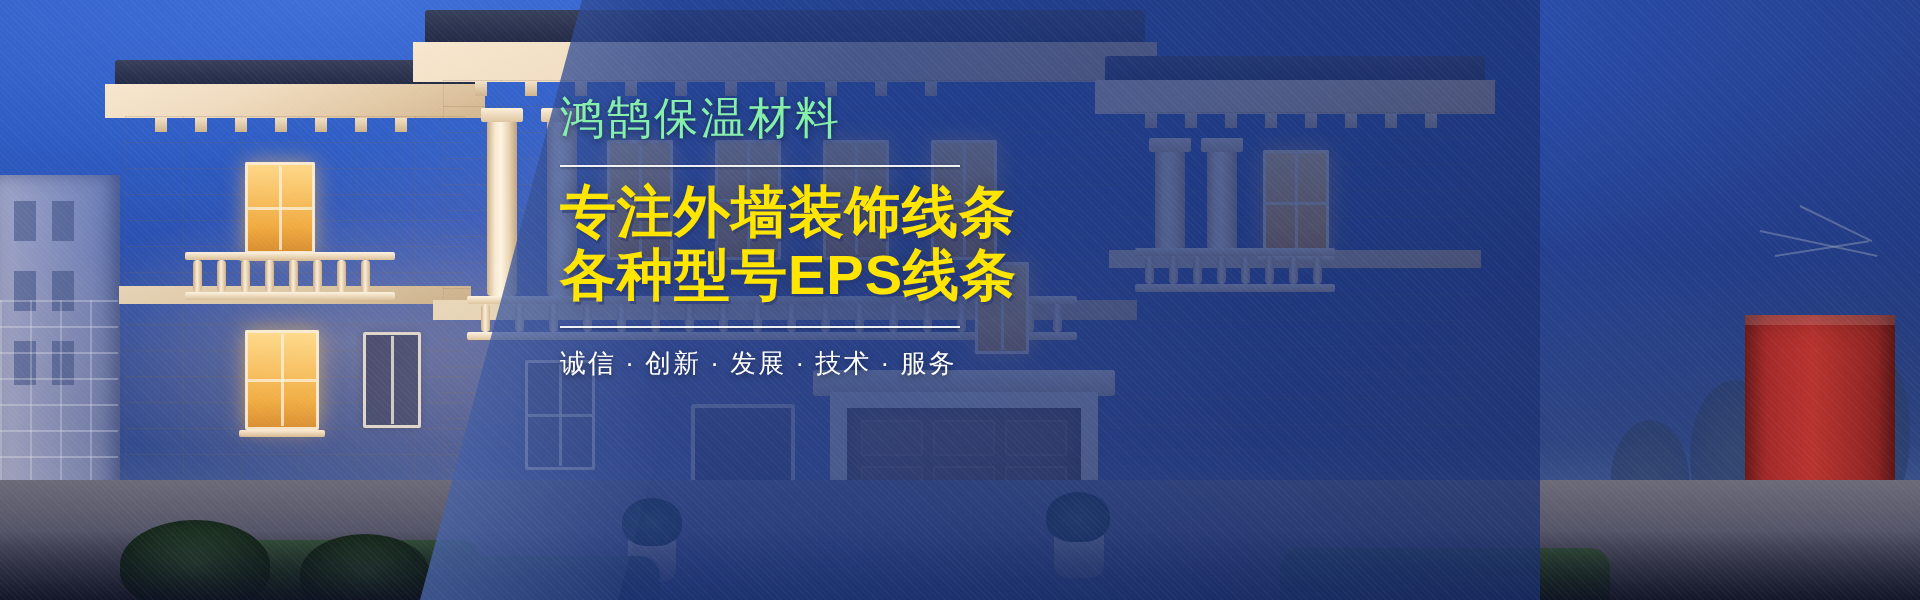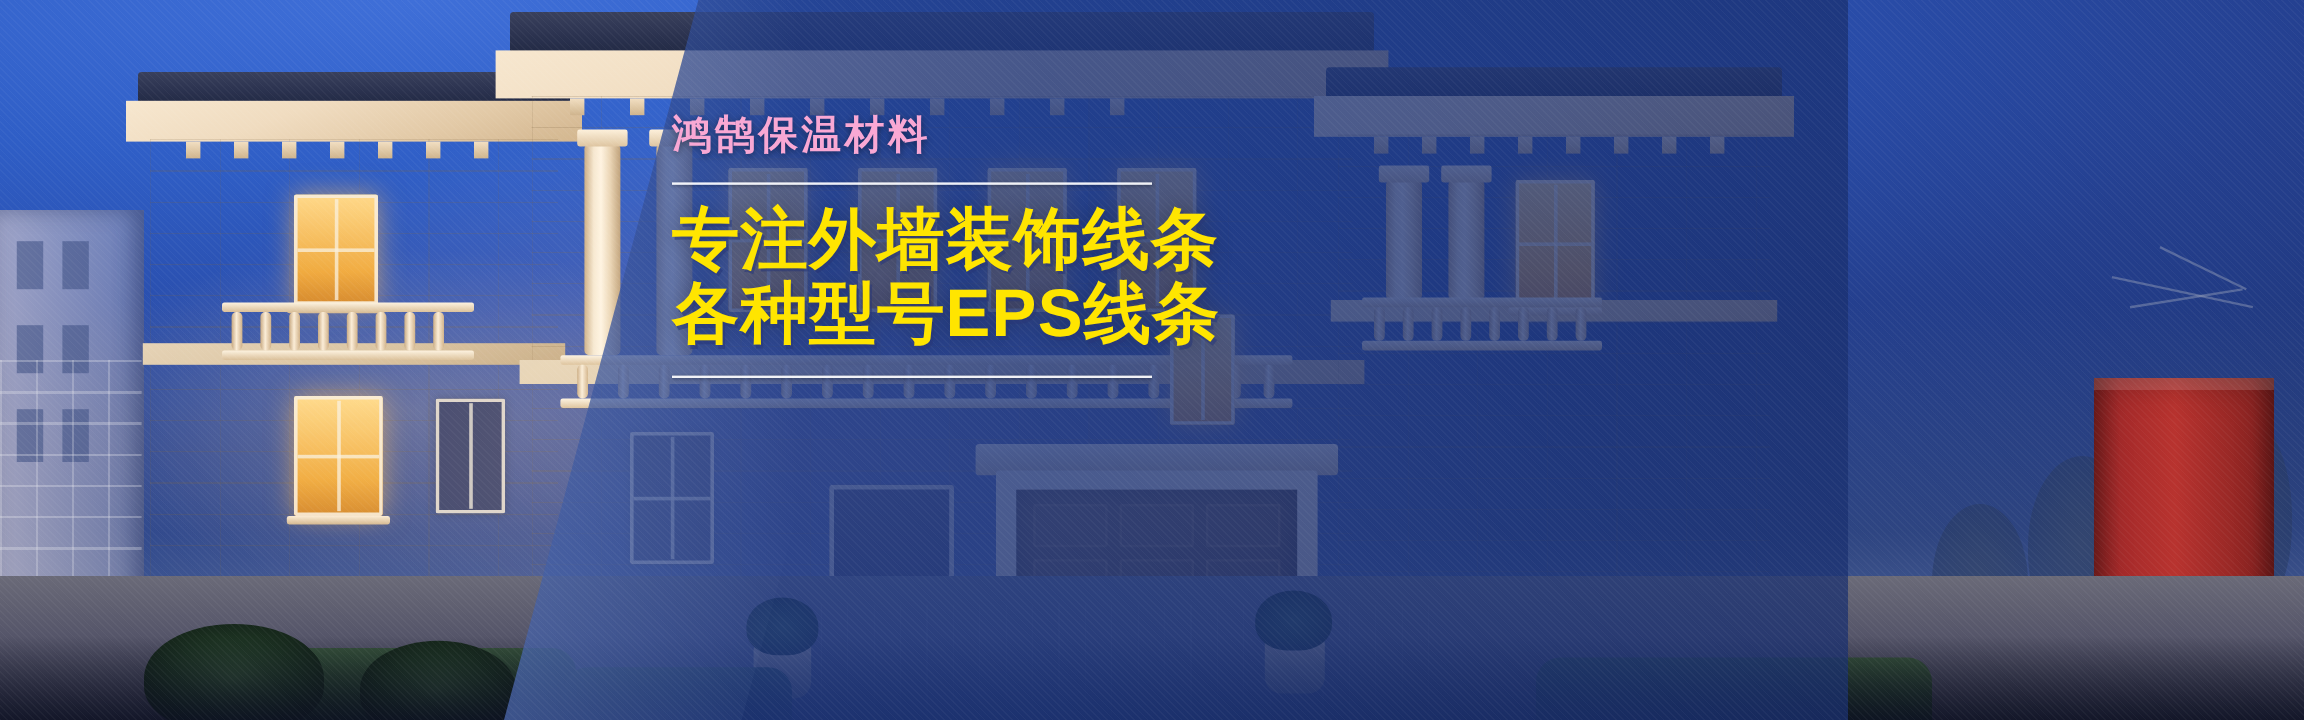--- a/index.html
+++ b/index.html
@@ -154,21 +154,21 @@
     pointer-events:none;}
   .overlay-beam{position:absolute;left:420px;top:0;width:1120px;height:600px;
     background:linear-gradient(to right, rgba(190,215,255,.20), rgba(190,215,255,0) 22%);
     clip-path:polygon(162px 0, 360px 0, 198px 600px, 0 600px);
     pointer-events:none;}
   .scanlines{position:absolute;inset:0;pointer-events:none;
     background:repeating-linear-gradient(45deg, rgba(255,255,255,.035) 0 1px, rgba(0,0,0,0) 1px 4px);}
 
   
   .copy{position:absolute;left:560px;top:92px;width:520px;z-index:20;}
-  .brand{color:#f9a8d4;font-size:33px;font-weight:700;letter-spacing:3px;line-height:1.2;
+  .brand{color:#86efac;font-size:44px;font-weight:400;letter-spacing:3px;line-height:1.2;
     text-shadow:0 2px 6px rgba(0,0,0,.45);white-space:nowrap;}
   .rule{height:2px;background:rgba(255,255,255,.92);margin:20px 0 14px 0;width:400px;
     box-shadow:0 1px 3px rgba(0,0,0,.35);}
   .rule.bottom{margin:20px 0 18px 0;width:400px;}
   .headline{color:#ffe500;font-size:56px;font-weight:700;letter-spacing:1px;line-height:1.12;
     white-space:nowrap;
     text-shadow:2px 3px 0 rgba(40,55,120,.55), 0 0 18px rgba(0,0,0,.25);}
   .tagline{color:#ffffff;font-size:26px;font-weight:400;letter-spacing:2px;white-space:nowrap;
     text-shadow:0 2px 6px rgba(0,0,0,.45);}
 </style>
@@ -391,15 +391,16 @@
   <div class="overlay-panel"></div>
   <div class="overlay-beam"></div>
   <div class="scanlines"></div>
 
   <div class="copy">
     <div class="brand">鸿鹄保温材料</div>
     <div class="rule"></div>
     <div class="headline">专注外墙装饰线条</div>
     <div class="headline">各种型号EPS线条</div>
     <div class="rule bottom"></div>
+    <div class="tagline">诚信 · 创新 · 发展 · 技术 · 服务</div>
   </div>
 
 </div>
 
 </body></html>

